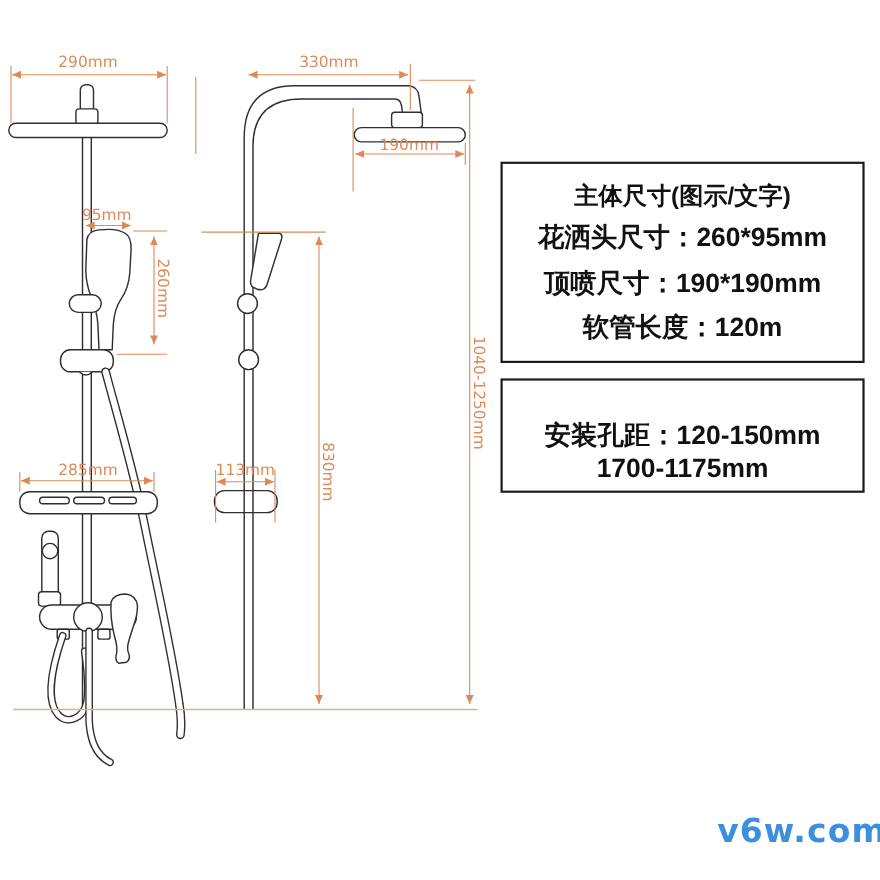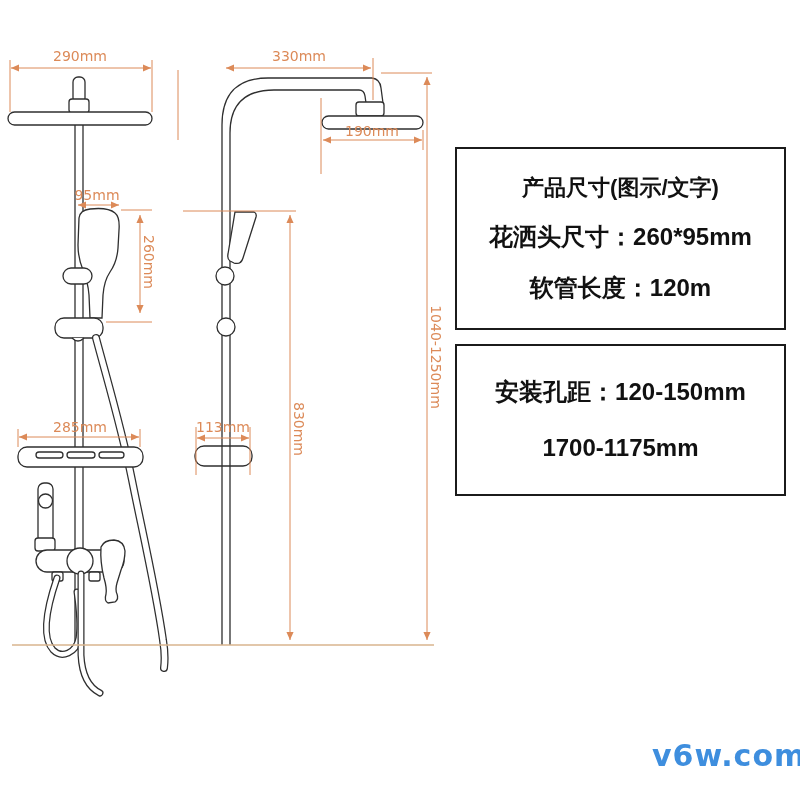--- a/index.html
+++ b/index.html
@@ -7,21 +7,21 @@
          font-family:"Liberation Sans", sans-serif;padding-left:36px;}
   #drawing{position:absolute;left:0;top:0;width:800px;height:800px;}
   .dim-text{font-family:"DejaVu Sans", sans-serif;font-size:14px;fill:#DC8A58;}
   .info-box{position:absolute;left:455px;width:331px;background:#ffffff;border:2px solid #1b1b1b;
             display:flex;flex-direction:column;justify-content:space-evenly;align-items:center;
             box-sizing:border-box;padding:4px 6px;}
   .info-box .line{color:#111;font-weight:bold;font-size:24px;line-height:1.25;text-align:center;
                   white-space:nowrap;font-family:"Liberation Sans", sans-serif;}
   .info-box .title{font-size:22px;}
   #box-product{top:147px;height:183px;}
-  #box-install{top:344px;height:152px;}
+  #box-install{top:344px;height:104px;justify-content:flex-end;}
   #watermark{position:absolute;left:652px;top:738px;font-size:30px;font-weight:bold;
              letter-spacing:1px;font-family:"DejaVu Sans", sans-serif;}
 </style>
 </head>
 <body>
 
 <div id="stage">
 
   <svg id="drawing" viewBox="0 0 800 800">
     <defs>
@@ -156,22 +156,23 @@
 
       <g>
         <line x1="381" y1="73" x2="432" y2="73"></line>
         <line x1="427" y1="77" x2="427" y2="640" marker-start="url(#dimArrow)" marker-end="url(#dimArrow)"></line>
         <text class="dim-text" x="431" y="357" text-anchor="middle" transform="rotate(90,431,357)" stroke="none">1040-1250mm</text>
       </g>
     </g>
   </svg>
 
   <div class="info-box" id="box-product">
-    <div class="line title">产品尺寸(图示/文字)</div>
+    <div class="line title">主体尺寸(图示/文字)</div>
     <div class="line">花洒头尺寸：260*95mm</div>
+    <div class="line">顶喷尺寸：190*190mm</div>
     <div class="line">软管长度：120m</div>
   </div>
 
   <div class="info-box" id="box-install">
     <div class="line">安装孔距：120-150mm</div>
     <div class="line">1700-1175mm</div>
   </div>
 
   <div id="watermark" style="color: rgb(62, 142, 222);">v6w.com</div>
 

